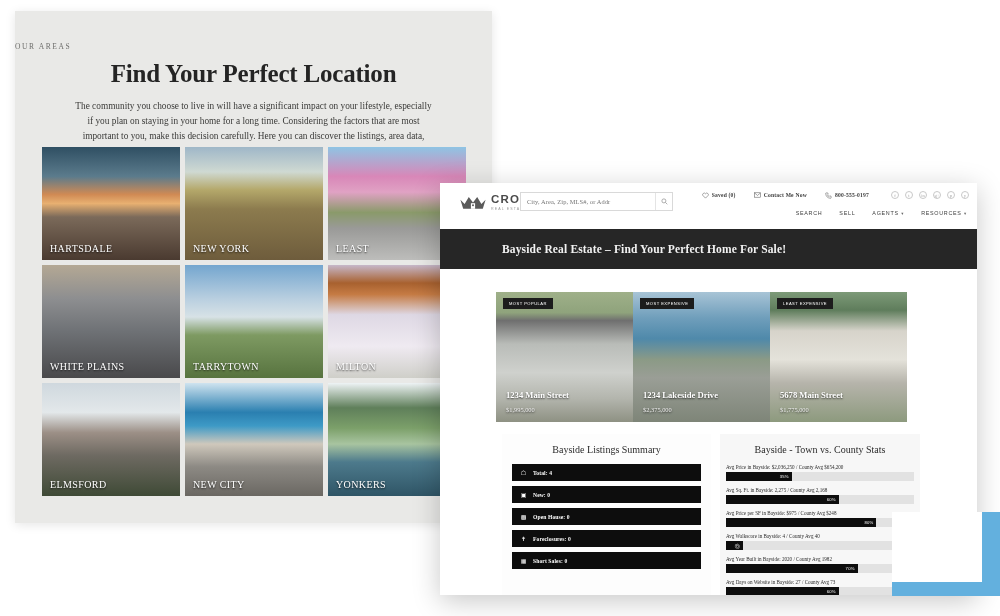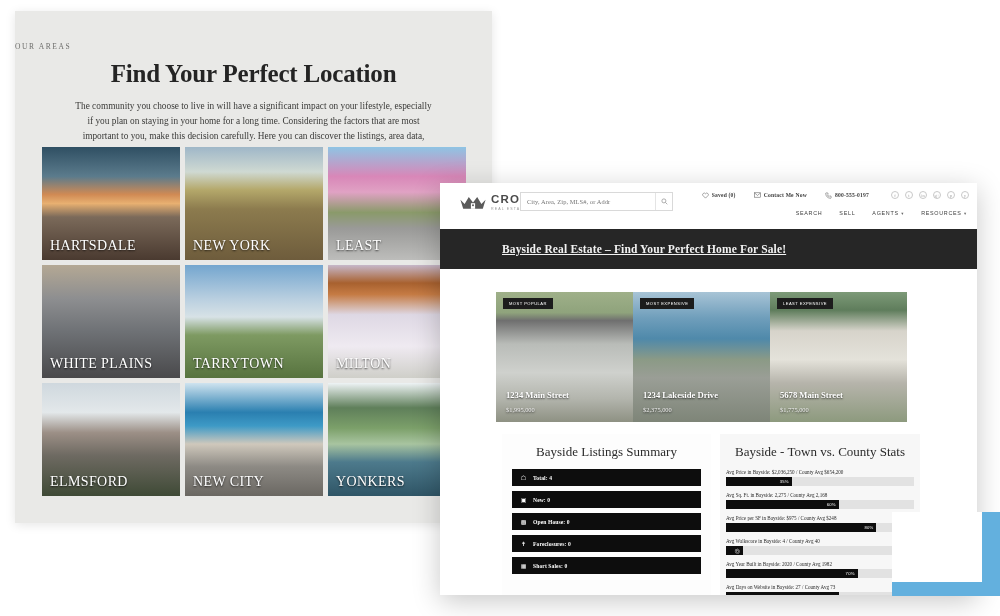--- a/index.html
+++ b/index.html
@@ -34,21 +34,21 @@
   }
   #grid {
     position: absolute; left: 27px; top: 136px;
     width: 424px;
     display: grid; grid-template-columns: repeat(3, 138px);
     grid-auto-rows: 113px; gap: 5px;
   }
   .tile { position: relative; overflow: hidden; }
   .tile .label {
     position: absolute; left: 8px; bottom: 6px;
-    font-family: "Liberation Serif", serif; font-size: 14px;
+    font-family: "Liberation Serif", serif; font-size: 10px;
     color: #fff; letter-spacing: .4px;
     text-shadow: 0 1px 2px rgba(0,0,0,.75);
   }   
 
   
   .ph-hartsdale{background:
      linear-gradient(#2f4f63 0%,#5b7b8c 26%,#d08a54 42%,#e8b071 50%,#7b6a5a 62%,#4a3a30 100%);}
   .ph-newyork{background:
      linear-gradient(#9fb7c8 0%,#cfd9d2 22%,#b4a86a 38%,#8c7b4e 55%,#6e5c3c 100%);}
   .ph-bronx{background:
@@ -136,21 +136,21 @@
   .caret { font-size: 4.4px; color: #6a6a6a; }
 
   
   .banner {
     height: 40px; background: #262626;
     display: flex; align-items: center;
   }
   .banner h2 {
     margin-left: 62px;
     font-family: "Liberation Serif", serif; font-weight: bold;
-    font-size: 11.5px; color: #f2f2f2; letter-spacing: .15px; text-decoration: underline;
+    font-size: 11.5px; color: #f2f2f2; letter-spacing: .15px;
   }
 
   
   .cards {
     display: flex; gap: 0; padding: 23px 56px 0 56px;
   }
   .card { position: relative; width: 137px; height: 130px; overflow: hidden; }
   .card .tag {
     position: absolute; left: 7px; top: 6px; background: #1c1c1c;
     color: #fff; font-family: "Liberation Sans", sans-serif;
@@ -175,21 +175,21 @@
 
   
   .lower { display: flex; padding: 12px 0 0 0; }
   .panel-left {
     width: 209px; margin-left: 62px; background: #fdfdfd;
     padding: 0 10px;
   }
   .panel-right { width: 200px; margin-left: 9px; background: #f7f7f7; padding: 0 6px; }
   .panel-title {
     text-align: center; font-family: "Liberation Serif", serif;
-    font-size: 13px; color: #2b2b2b; padding: 10px 0 9px;
+    font-size: 10px; color: #2b2b2b; padding: 10px 0 9px;
   }
   .sum-row {
     height: 17px; background: #0d0d0d; margin-bottom: 5px;
     display: flex; align-items: center; padding-left: 8px; gap: 6px;
   }
   .sum-row .ico {
     width: 7px; height: 7px; color: #fff;
     display: flex; align-items: center; justify-content: center;
     font-size: 6px; line-height: 1;
   }

